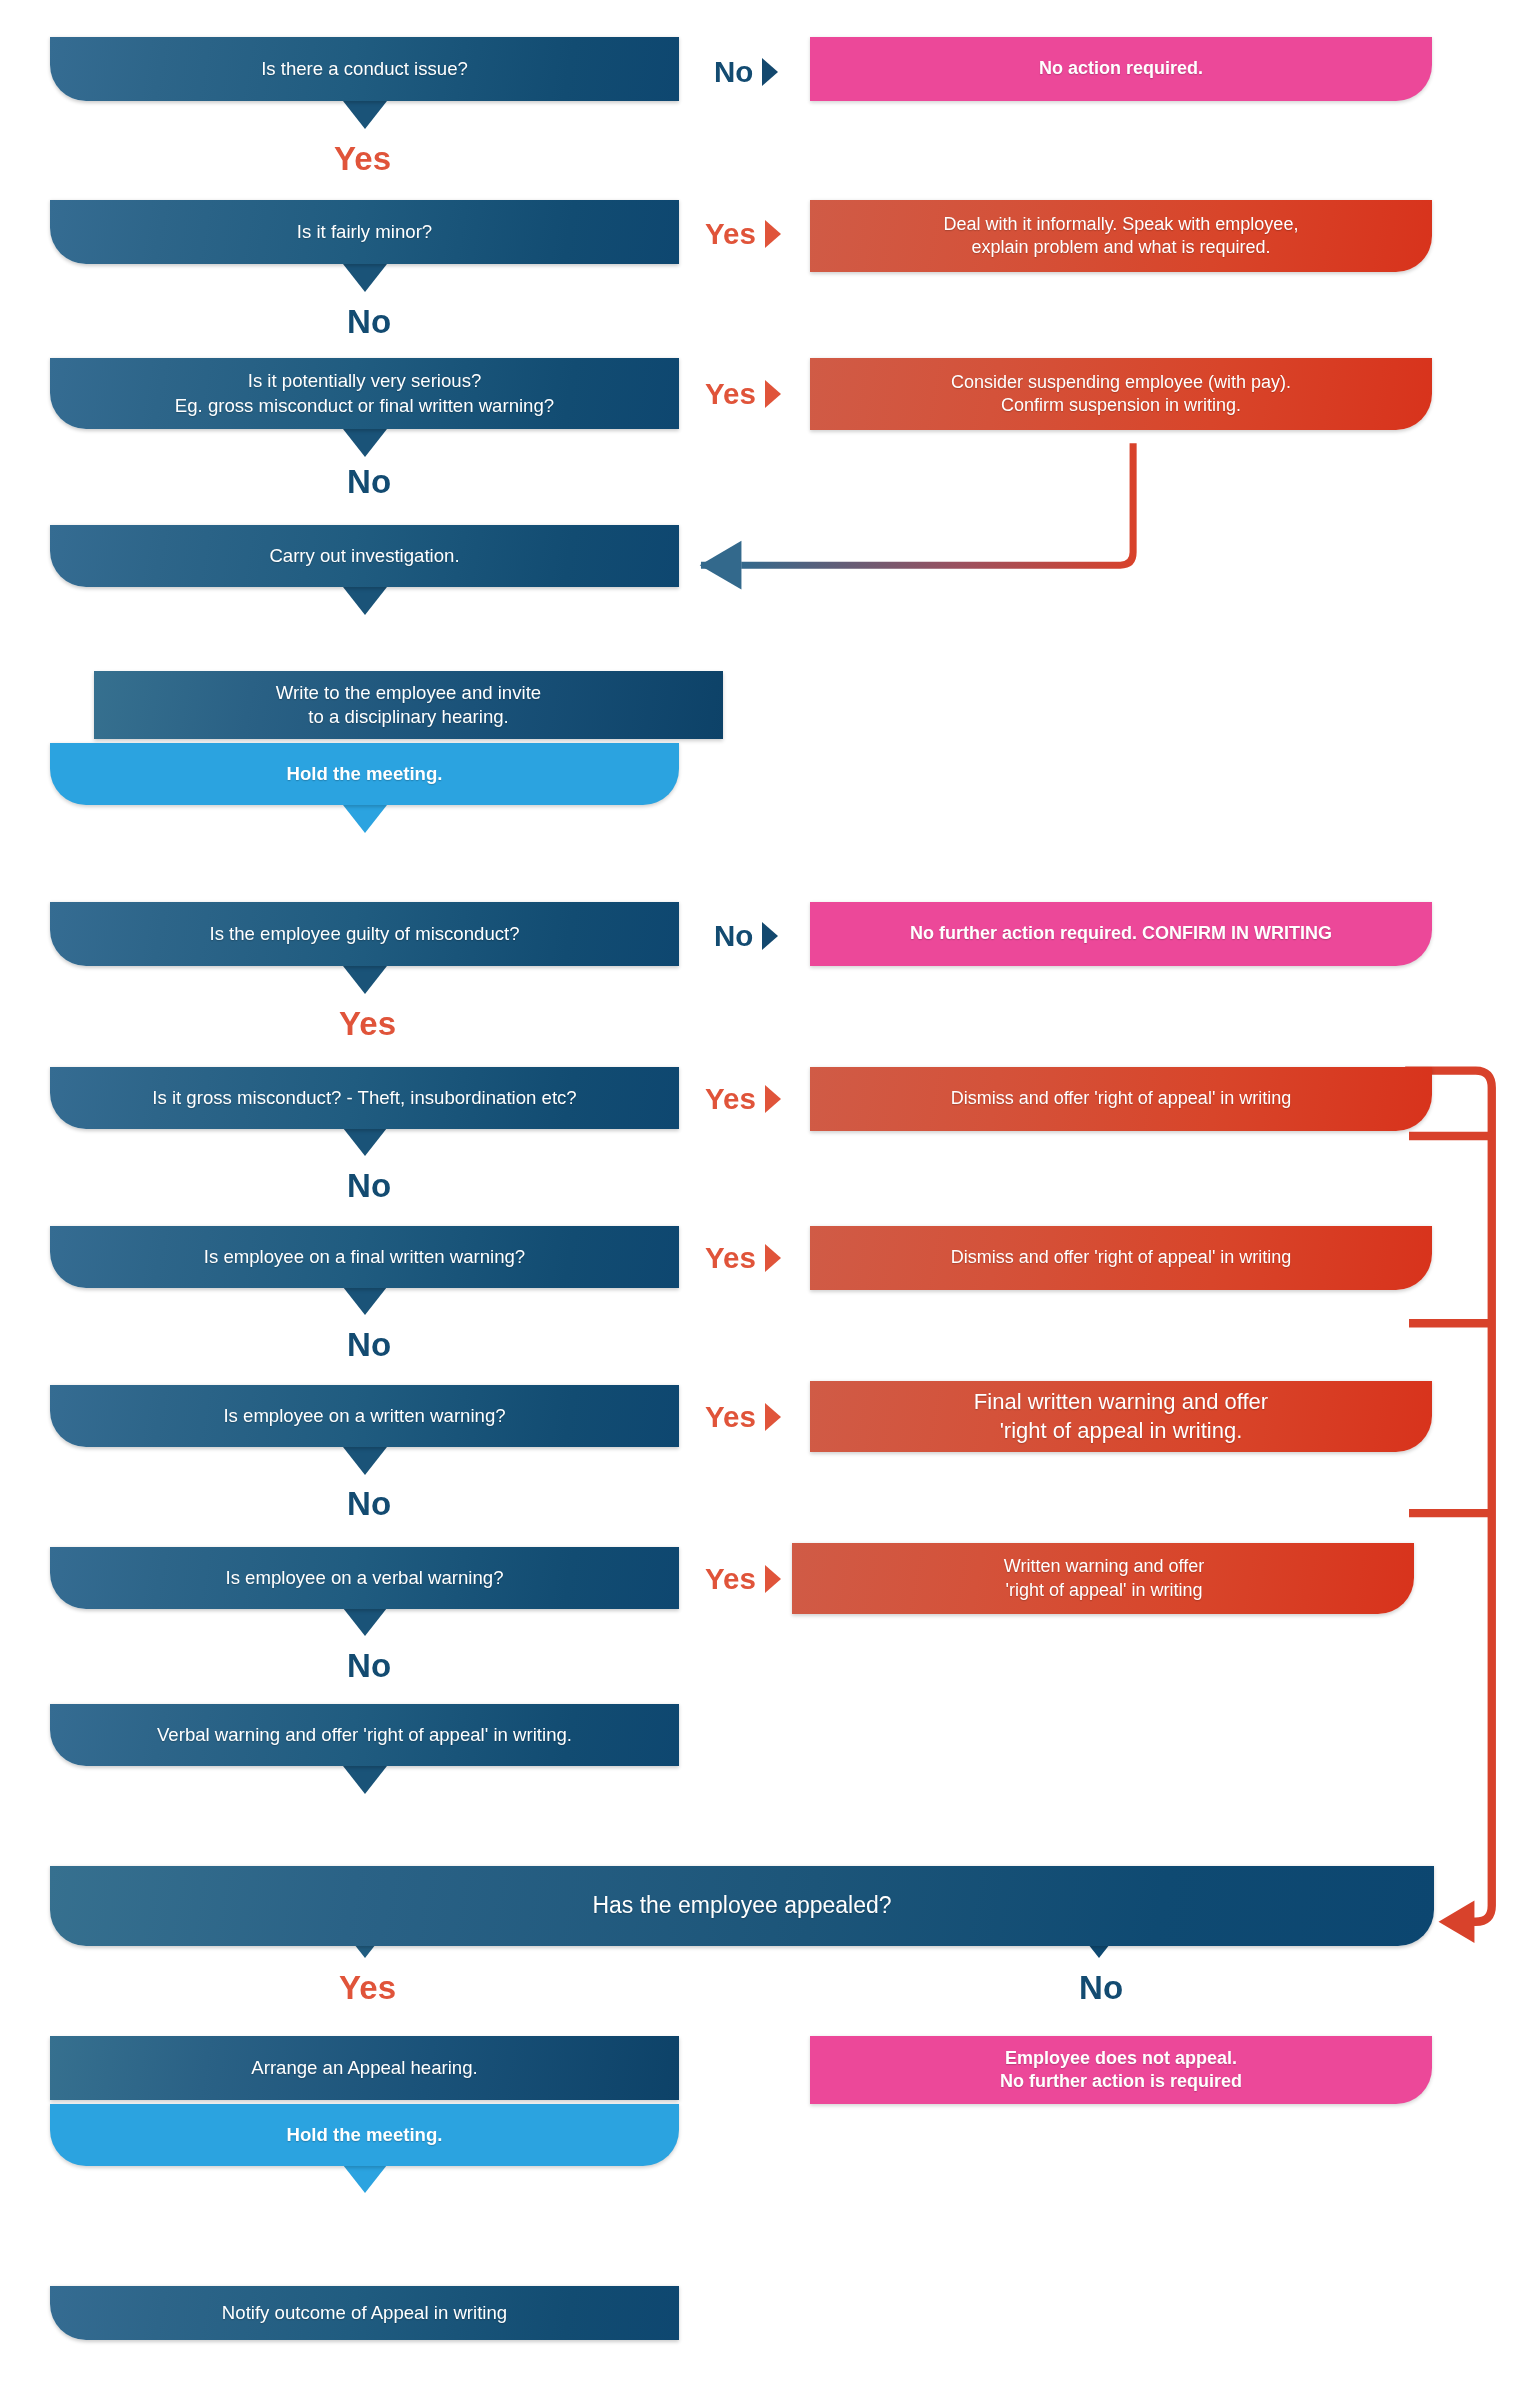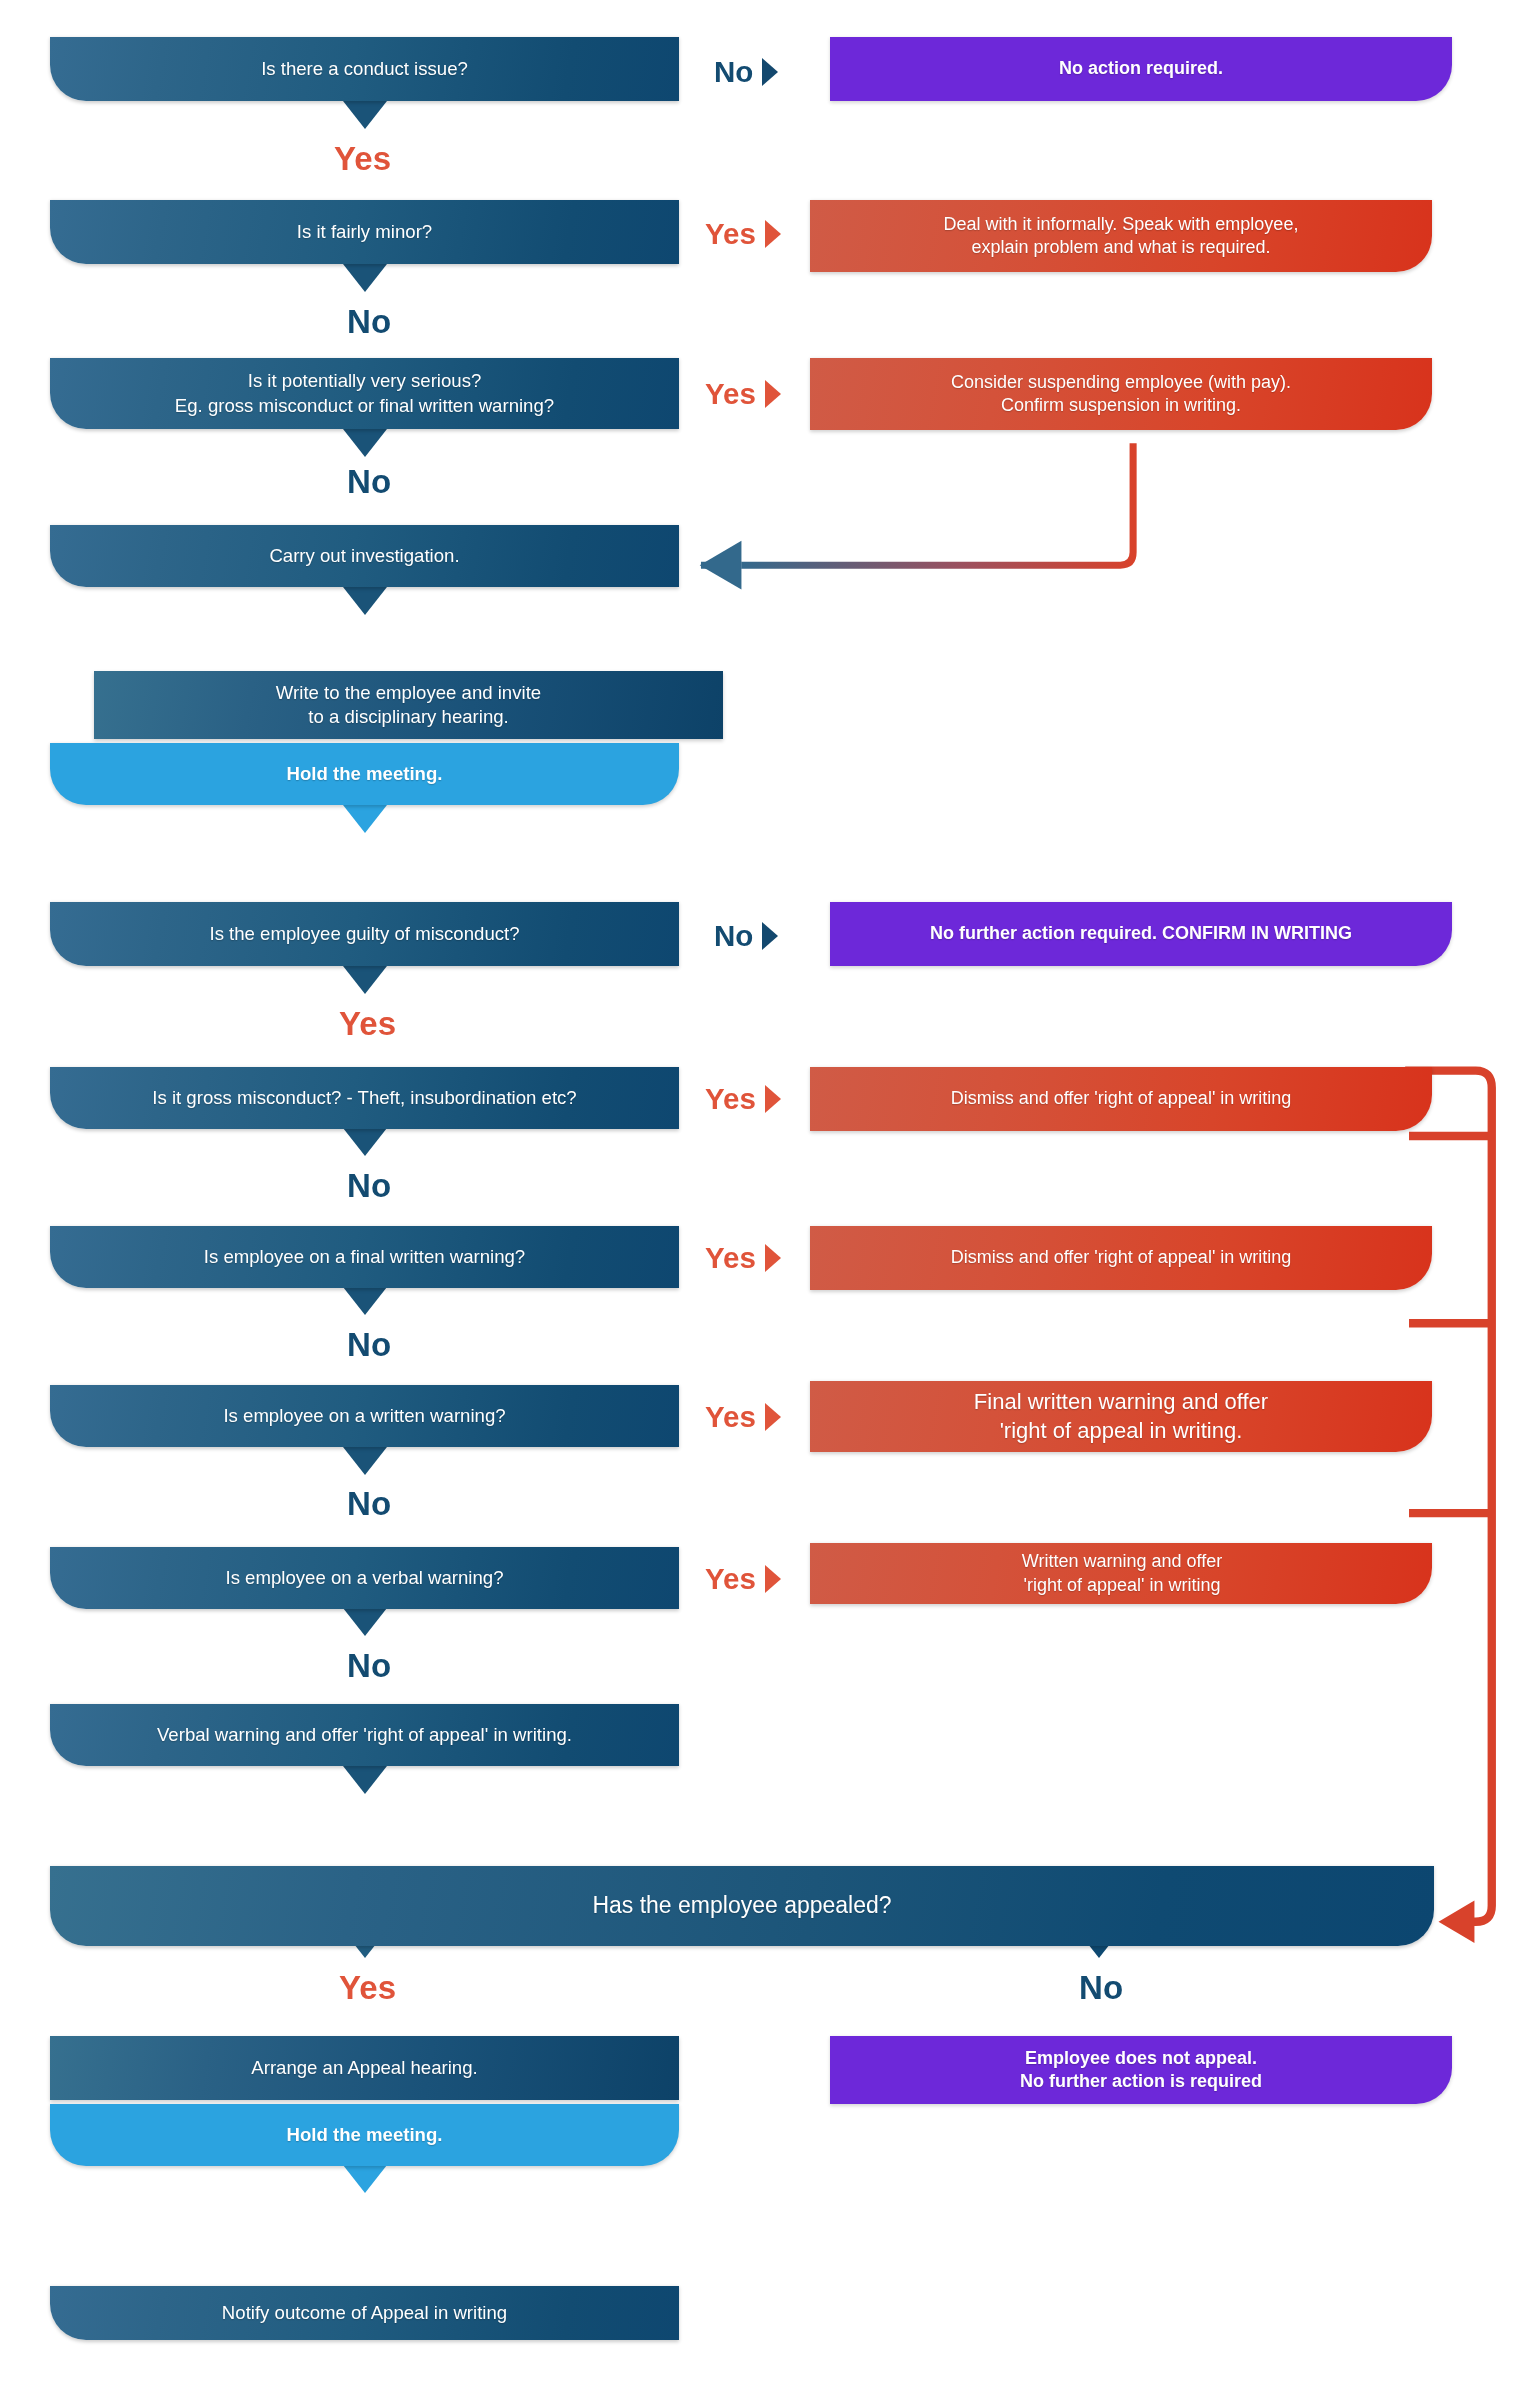--- a/index.html
+++ b/index.html
@@ -45,24 +45,23 @@
     background:linear-gradient(100deg,#36708F 0%,#2A6185 25%,#1A5279 60%,#0D4268 100%);
     border-radius:0 0 0 0;
     box-shadow:0 1.9px 3.9px rgba(0,0,0,.20);
   }
   .sh-red{
     background:linear-gradient(100deg,#D05B46 0%,#D4523A 30%,#D8452A 65%,#D8331C 100%);
     border-radius:0 0 36px 0;
     box-shadow:0 1.9px 3.9px rgba(0,0,0,.18);
   }
   .sh-grey{
-    background:#6d28d9;
+    background:#ec4899;
     border-radius:0 0 36px 0;
     box-shadow:0 1.9px 3.9px rgba(0,0,0,.16);
-    margin-left:20px;
   }
   .sh-cyan{
     background:#2BA3E0;
     border-radius:0 0 36px 36px;
     box-shadow:0 1.9px 3.9px rgba(0,0,0,.18);
     font-weight:bold;
   }
   .sh-wide{
     background:linear-gradient(100deg,#36708F 0%,#2A6286 22%,#1C5579 55%,#0F4A72 80%,#0C4670 100%);
     border-radius:0 0 36px 36px;
@@ -297,21 +296,21 @@
   <div class="node sh-blue" style="left:50px;top:1547px;width:629px;height:62px;font-size:18.6px;">
     <span class="txt">Is employee on a verbal warning?</span>
   </div>
   <div class="tail tail-blue" style="left:343px;top:1608px;"></div>
 
   <div class="sidebranch" style="left:705px;top:1562px;">
     <span class="sl lbl-yes" style="font-size:29.5px;">Yes</span>
     <span class="sidearrow red"></span>
   </div>
 
-  <div class="node sh-red" style="left:810px;top:1543px;width:622px;height:61px;font-size:18px;padding-left:20px;">
+  <div class="node sh-red" style="left:792px;top:1543px;width:622px;height:71px;font-size:18px;padding-left:20px;">
     <span class="txt">
       <span>Written warning and offer</span><br>
       <span>'right of appeal' in writing</span>
     </span>
   </div>
 
   <div class="blabel lbl-no" style="left:347px;top:1647px;font-size:33px;">No</div>
 
   <div class="node sh-blue" style="left:50px;top:1704px;width:629px;height:62px;font-size:18.6px;">
     <span class="txt">Verbal warning and offer 'right of appeal' in writing.</span>

